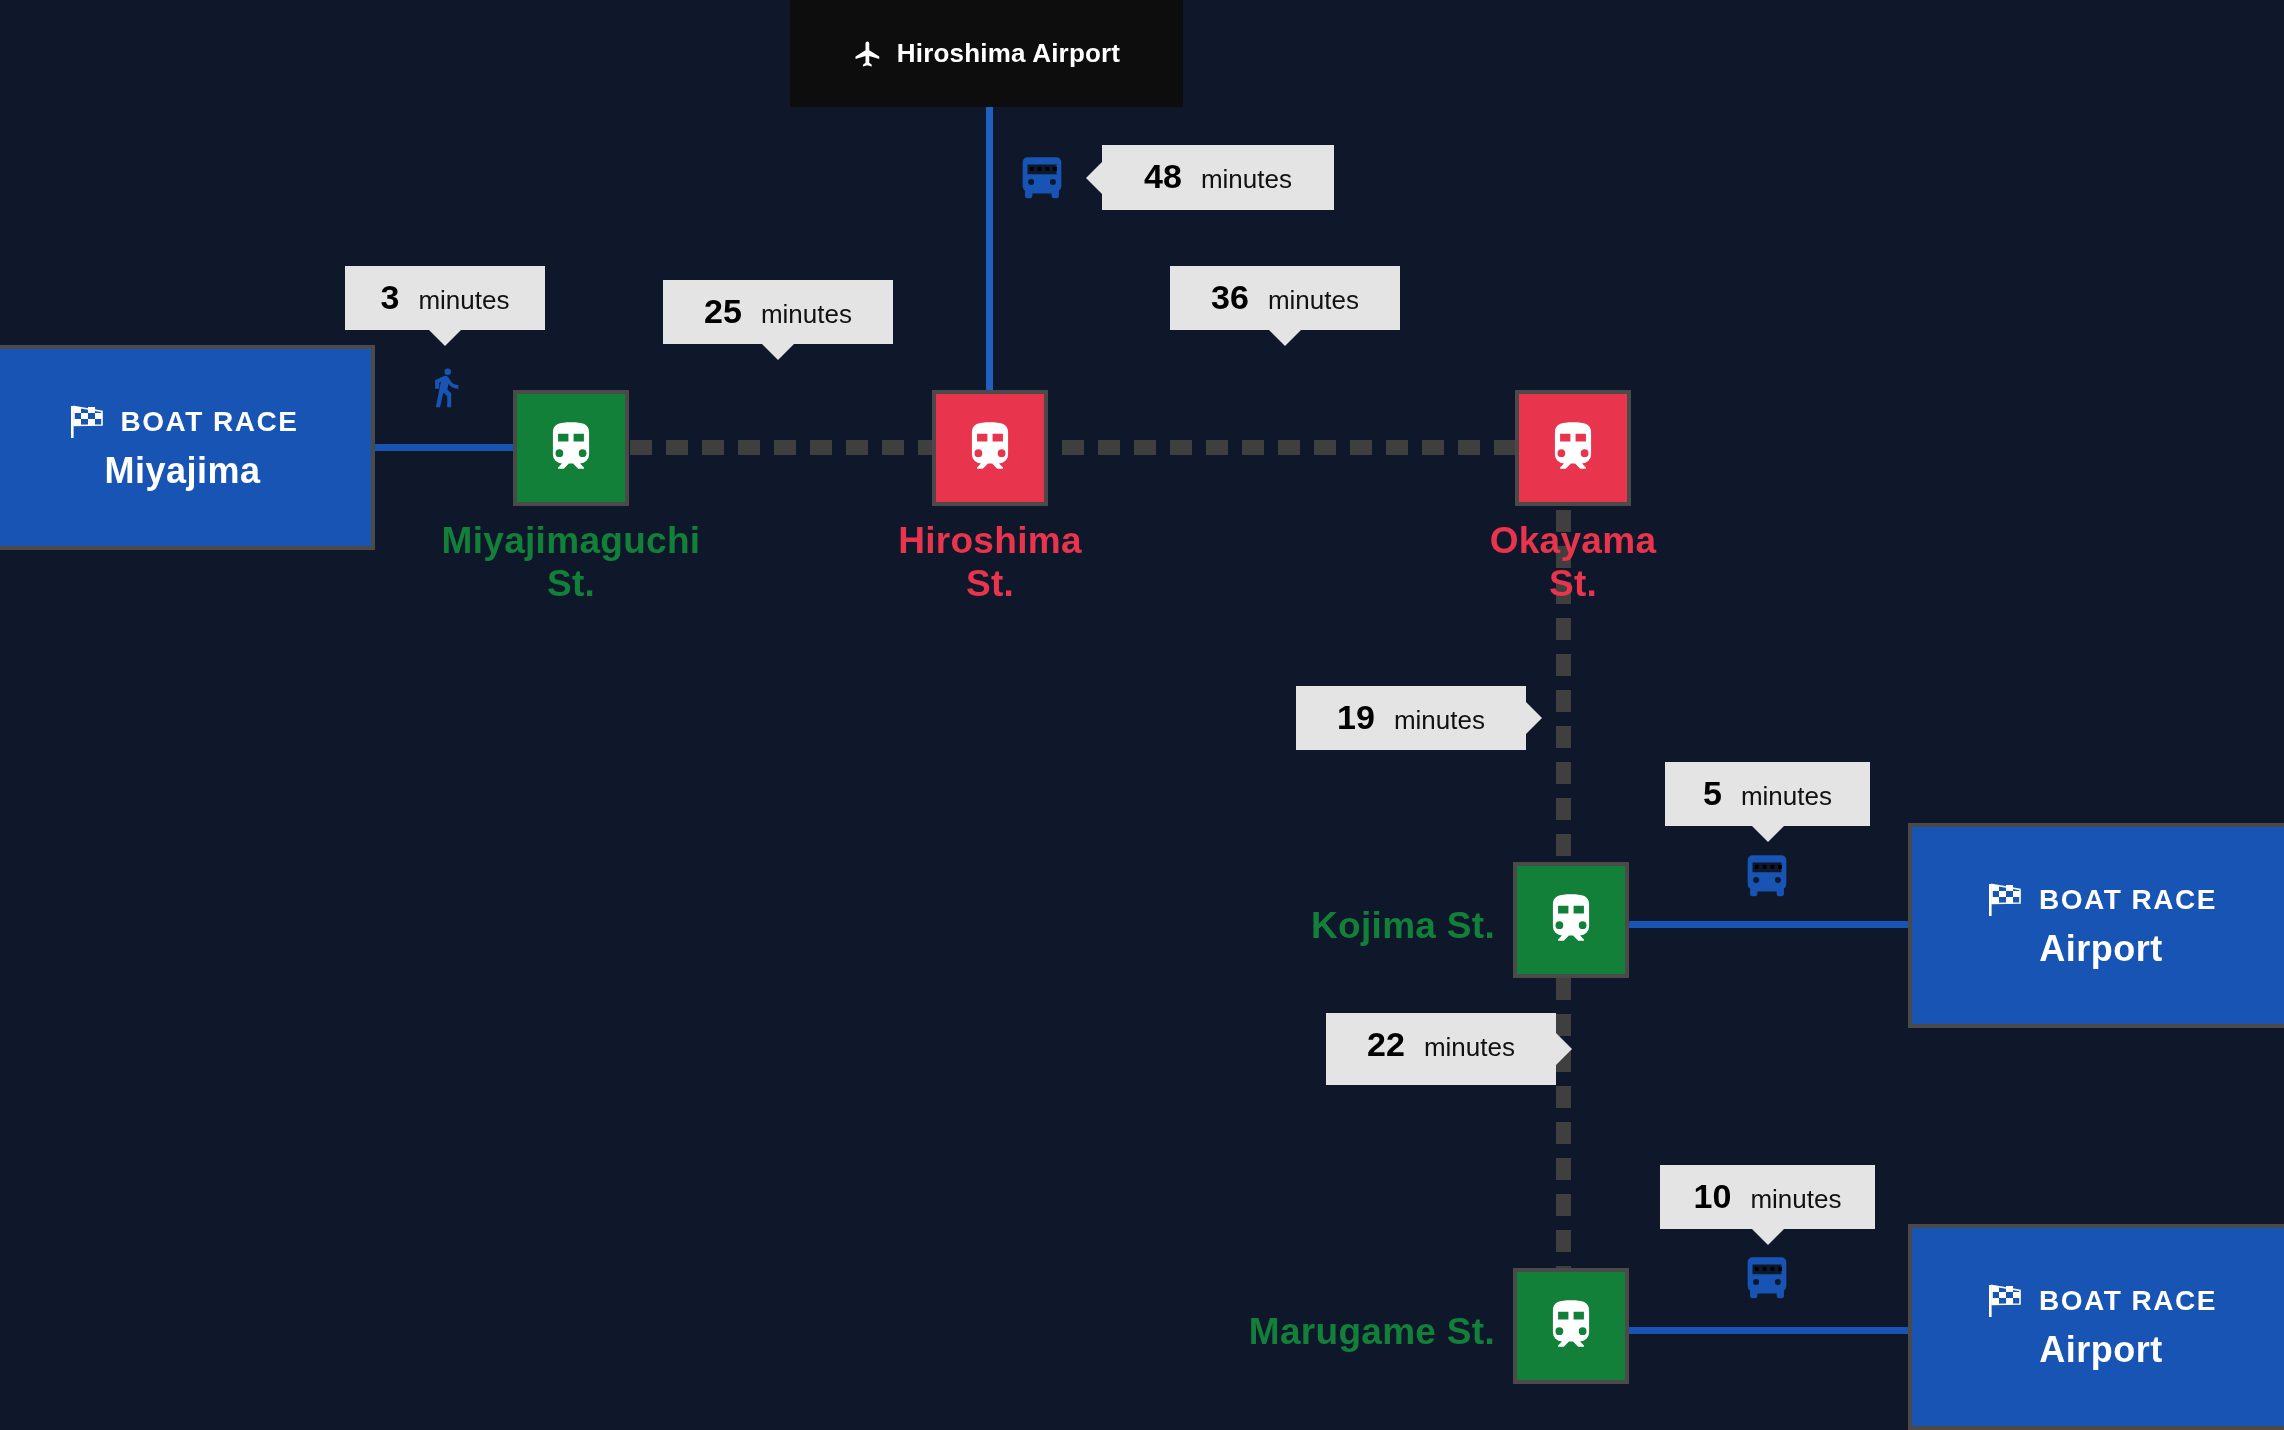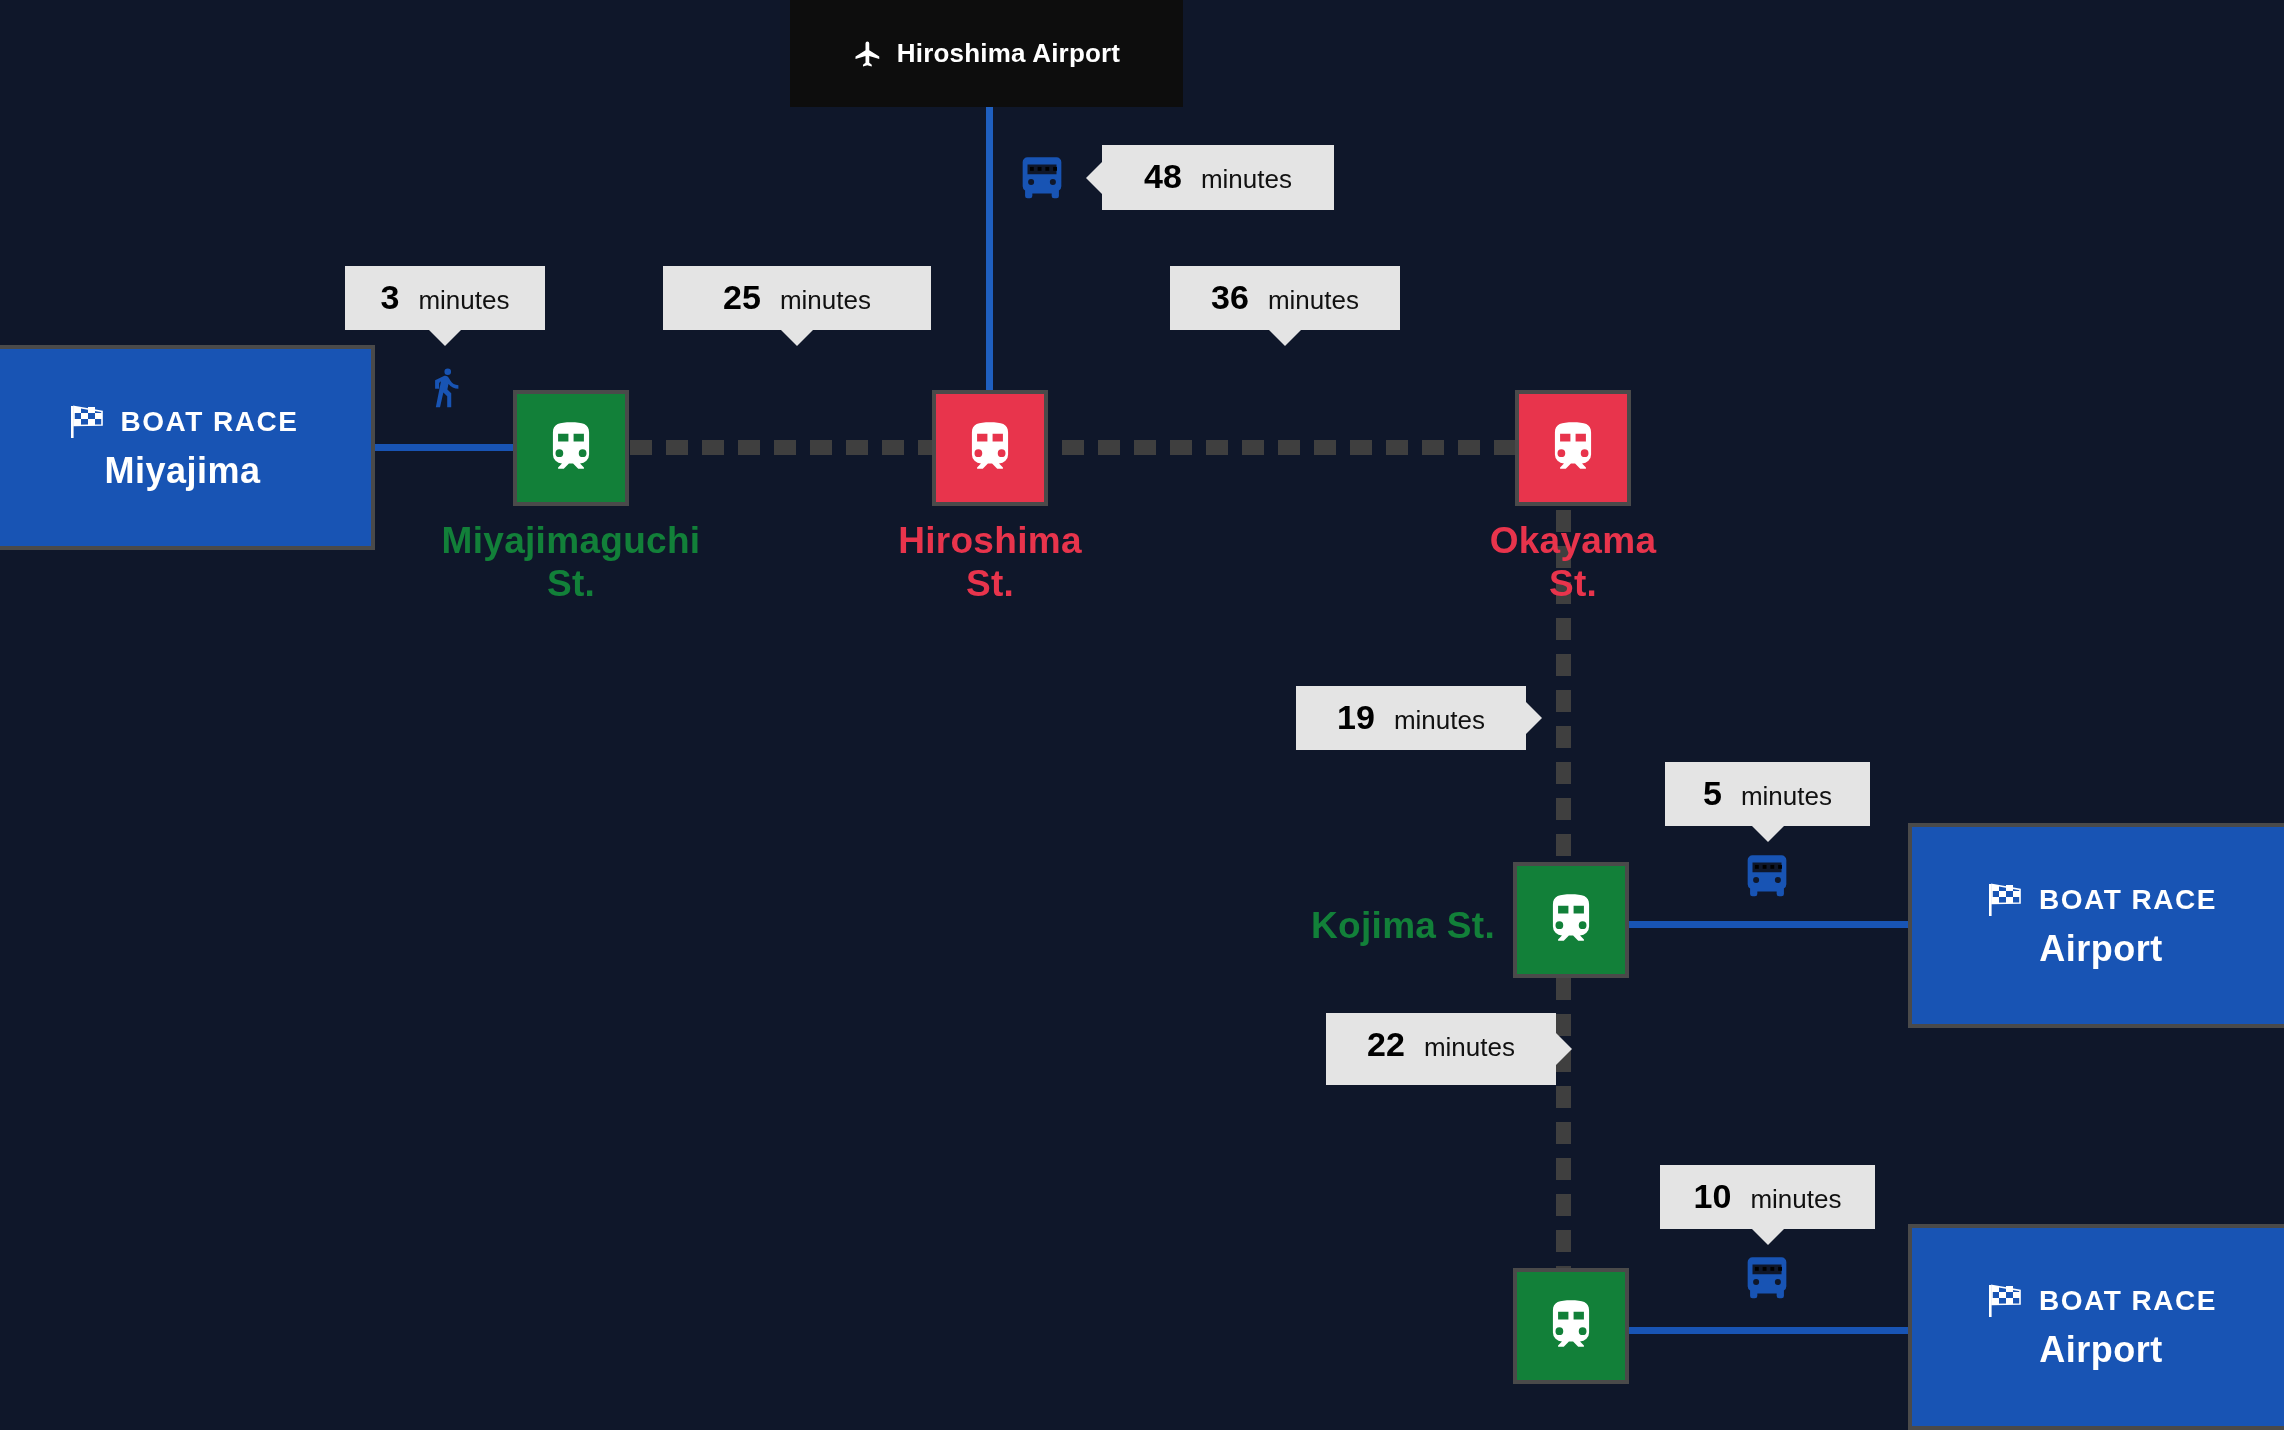--- a/index.html
+++ b/index.html
@@ -221,21 +221,21 @@
   <div class="bubble tail-down" style="left:345px; top:266px; width:200px; height:64px;">
     <span class="num">3</span>
     <span class="unit">minutes</span>
   </div>
   <span class="mode-icon" style="left:423px; top:355px;">
     <svg class="walk-icon" viewBox="0 0 24 24" fill="#1854b4" aria-hidden="true">
       <path d="M13.5 5.5a1.8 1.8 0 1 0 0-3.6 1.8 1.8 0 0 0 0 3.6zM9.8 8.9 7 23h2.3l1.8-8 2.1 2v6h2.2v-7.6l-2.1-2 .6-3.1c1.3 1.5 3.2 2.6 5.4 2.6V11c-1.9 0-3.5-1-4.3-2.4l-1.1-1.8c-.4-.6-1-1-1.7-1-.3 0-.5.1-.8.2L6.6 8.3V13h2.2V9.8z"></path>
     </svg>
   </span>
 
-  <div class="bubble tail-down" style="left:663px; top:266px; width:268px; height:64px;">
+  <div class="bubble tail-down" style="left:663px; top:280px; width:230px; height:64px;">
     <span class="num">25</span>
     <span class="unit">minutes</span>
   </div>
 
   <div class="bubble tail-down" style="left:1170px; top:266px; width:230px; height:64px;">
     <span class="num">36</span>
     <span class="unit">minutes</span>
   </div>
 
   <div class="bubble tail-right" style="left:1296px; top:686px; width:230px; height:64px;">
@@ -315,20 +315,21 @@
   </div>
   <div class="st-caption green right" style="left:1150px; top:905px; width:345px;">Kojima St.</div>
 
   <div class="station green" style="left:1513px; top:1268px;">
     <span>
       <svg class="train-icon" viewBox="0 0 24 24" fill="#ffffff" aria-hidden="true">
         <path d="M12 2C7.6 2 5 2.6 5 6v8.5A3.5 3.5 0 0 0 8.5 18L7 19.5v.5h2.2l2-2h1.6l2 2H17v-.5L15.5 18a3.5 3.5 0 0 0 3.5-3.5V6c0-3.4-2.6-4-7-4zM7.5 15.5A1.5 1.5 0 1 1 9 14a1.5 1.5 0 0 1-1.5 1.5zm3.5-6H7V6.5h4zm2 0V6.5h4v3zm3.5 6a1.5 1.5 0 1 1 1.5-1.5 1.5 1.5 0 0 1-1.5 1.5z"></path>
       </svg>
     </span>
   </div>
+  <div class="st-caption green right" style="left:1100px; top:1311px; width:395px;">Marugame St.</div>
 
   <div class="brace-panel" style="left:-10px; top:345px; width:385px; height:205px;">
     <div class="brace-top">
       <span>
         <svg class="flag-icon" viewBox="0 0 40 36" aria-hidden="true">
           <rect x="4" y="2" width="2.6" height="32" fill="#ffffff"></rect>
           <g>
             <rect x="7" y="3" width="7" height="6" fill="#ffffff"></rect>
             <rect x="21" y="3" width="7" height="6" fill="#ffffff"></rect>
             <rect x="14" y="9" width="7" height="6" fill="#ffffff"></rect>

